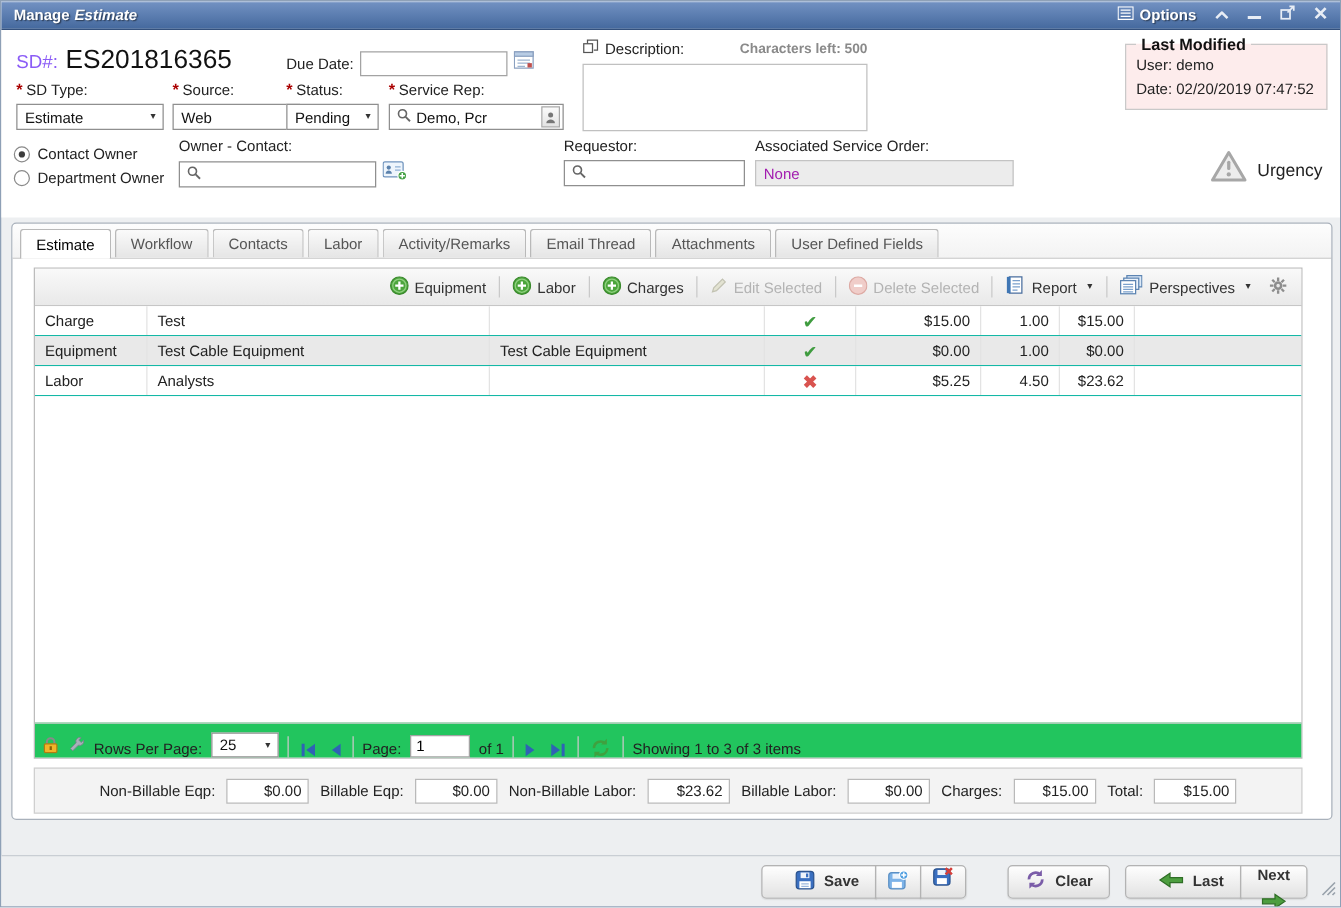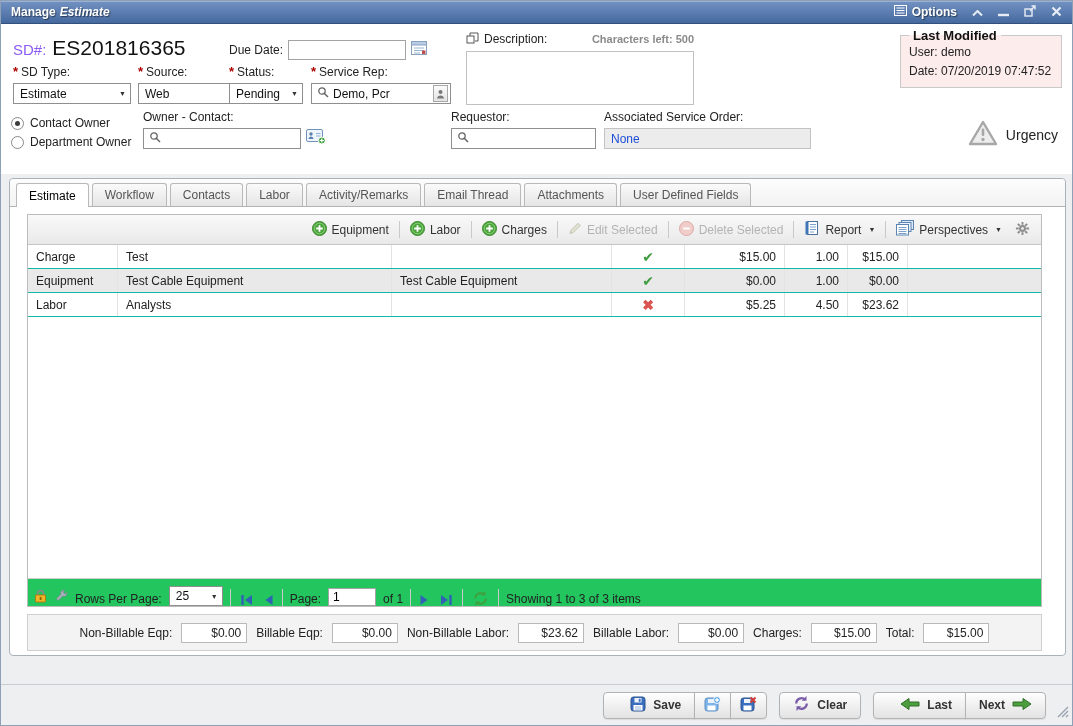--- a/index.html
+++ b/index.html
@@ -46,21 +46,21 @@
   .fld-group { position:absolute; }
   .fld-group .lbl-row { display:flex; align-items:center; margin-bottom:4px; }
   .sel { height:21px; border:1px solid #8f8f8f; background:#fff; display:flex; align-items:center;
     padding:0 16px 0 6px; font-size:12px; color:#111; position:relative; cursor:pointer; }
   .sel .caret { position:absolute; right:4px; font-size:7px; color:#333; }
 
   .lookup-field { height:21px; border:1px solid #8f8f8f; background:#fff; display:flex;
     align-items:center; gap:4px; padding:0 2px 0 5px; font-size:12px; color:#111; }
   .lookup-field .txt { flex:1; }
   .readonly-field { height:21px; border:1px solid #c3c3c3; background:#ececec; display:flex;
-    align-items:center; padding:0 6px; font-size:12px; color:#1d4ed8;text-align:right; }
+    align-items:center; padding:0 6px; font-size:12px; color:#a21caf;text-align:right; }
   .mini-btn { width:15px; height:17px; border:1px solid #a8a8a8; background:linear-gradient(#fbfbfb,#e3e3e3);
     display:flex; align-items:center; justify-content:center; cursor:pointer; }
 
   .radio-group { position:absolute; left:10px; top:92px; }
   .radio-row { display:flex; align-items:center; gap:6px; margin-bottom:5px; cursor:pointer; }
   .radio { width:13px; height:13px; border:1px solid #8a8a8a; border-radius:50%; background:#fff;
     display:flex; align-items:center; justify-content:center; }
   .radio.checked::after { content:""; width:5px; height:5px; border-radius:50%; background:#3c3c3c; }
 
   .urgency { position:absolute; right:14px; top:96px; display:flex; align-items:center; gap:8px; }
@@ -117,24 +117,24 @@
   .tot-box { width:66px; height:20px; background:#fff; border:1px solid #b9b9b9;
     display:flex; align-items:center; justify-content:flex-end; padding:0 5px; font-size:12px; }
 
   
   .footer { position:absolute; left:0; right:0; bottom:0; height:41px; background:#edeff1;
     border-top:1px solid #c9ced4; display:flex; align-items:center; justify-content:flex-end;
     padding:0 26px; gap:12px; }
   .btn-group { display:flex; }
   .btn { height:27px; border:1px solid #b3b3b3; background:linear-gradient(#fefefe,#e2e2e2);
     font-weight:bold; font-size:12px; color:#333; display:flex; align-items:center; gap:7px;
-    padding:0 13px; cursor:pointer; box-shadow:0 1px 1px rgba(0,0,0,.08); }
+    padding:0 13px; cursor:pointer; box-shadow:0 1px 1px rgba(0,0,0,.08);margin-left:21px; }
   .btn-group .btn { border-radius:0; margin-left:-1px; }
   .btn-group .btn:first-child { border-radius:4px 0 0 4px; margin-left:0;padding-left:26px; }
-  .btn-group .btn:last-child { border-radius:0 4px 4px 0; }
+  .btn-group .btn:last-child { border-radius:0 4px 4px 0;flex-direction:column; }
   .btn.single { border-radius:4px; }
   .btn.icon-only { padding:0 9px; }
   .resize-grip { position:absolute; right:3px; bottom:3px; cursor:nwse-resize; }
 </style>
 </head>
 <body>
 
 <div class="window">
 
   <div class="titlebar">
@@ -199,21 +199,21 @@
             </svg></span>
         <span class="lbl">Description:</span>
         <span class="chars-left">Characters left: 500</span>
       </div>
       <textarea style=""></textarea>
     </div>
 
     <fieldset class="lastmod">
       <legend>Last Modified</legend>
       <div>User: demo</div>
-      <div>Date: 07/20/2019 07:47:52</div>
+      <div>Date: 02/20/2019 07:47:52</div>
     </fieldset>
 
     <div class="fld-group" style="left:12px; top:40px;">
       <div class="lbl-row">
           <span class="req">*</span>
           <span class="lbl">SD Type:</span>
         </div>
       <div class="sel" style="width:118px;">
         <span>Estimate</span>
         <span class="caret">▼</span>

